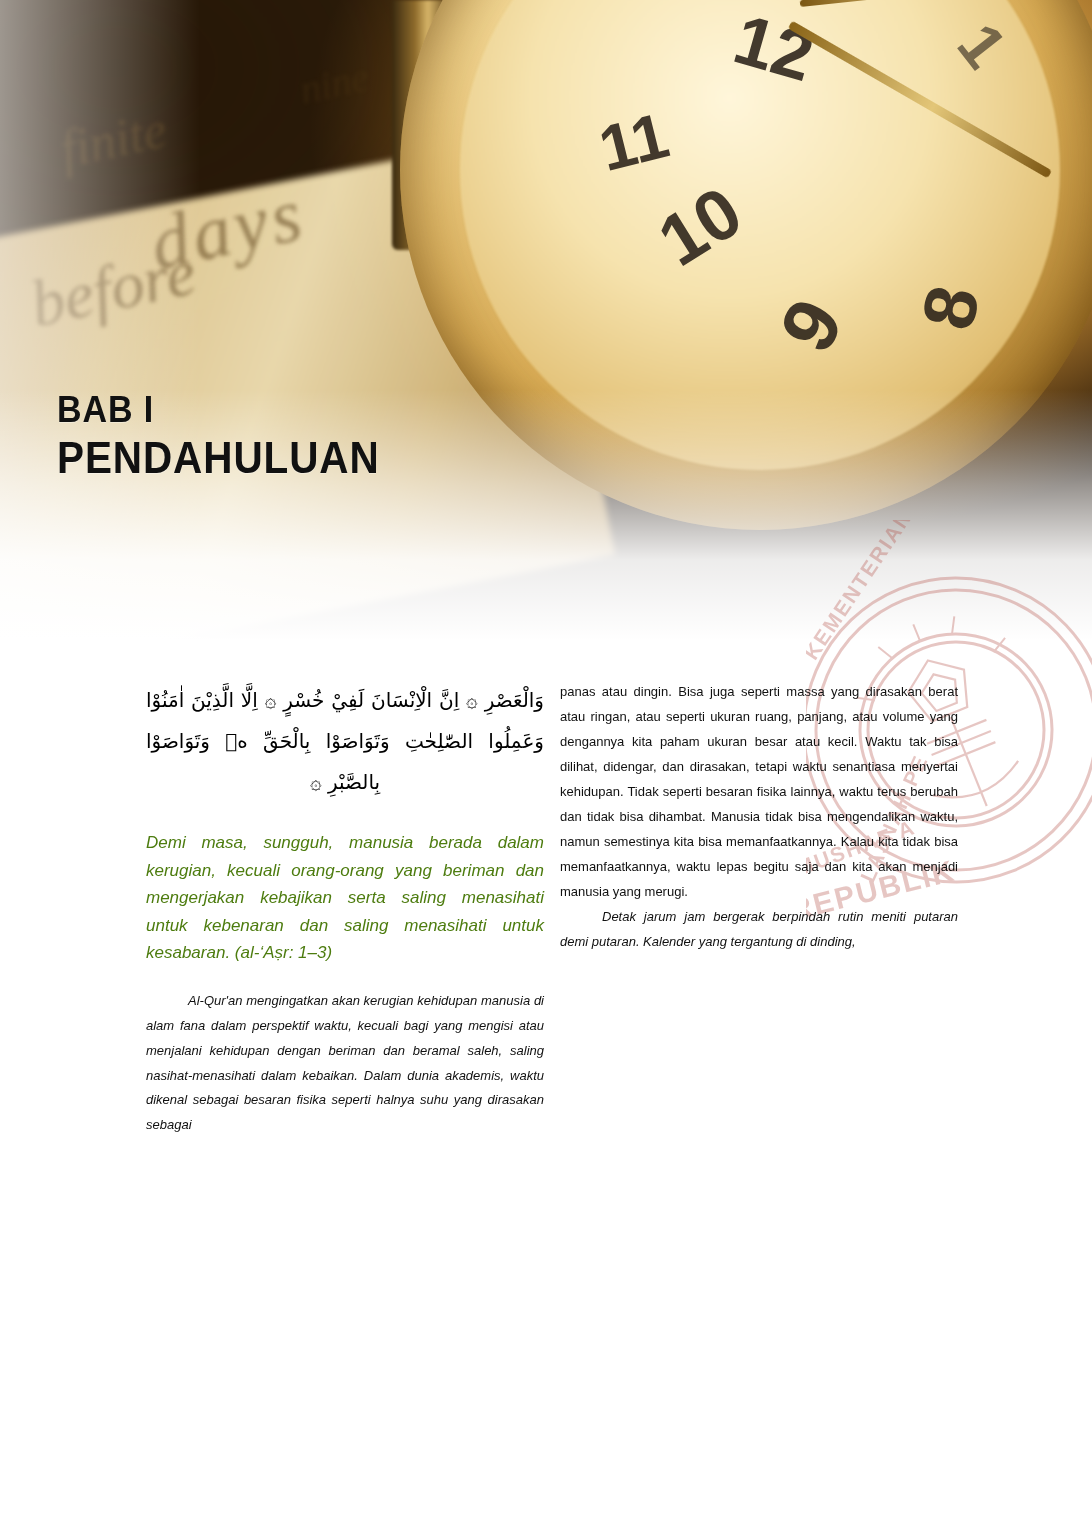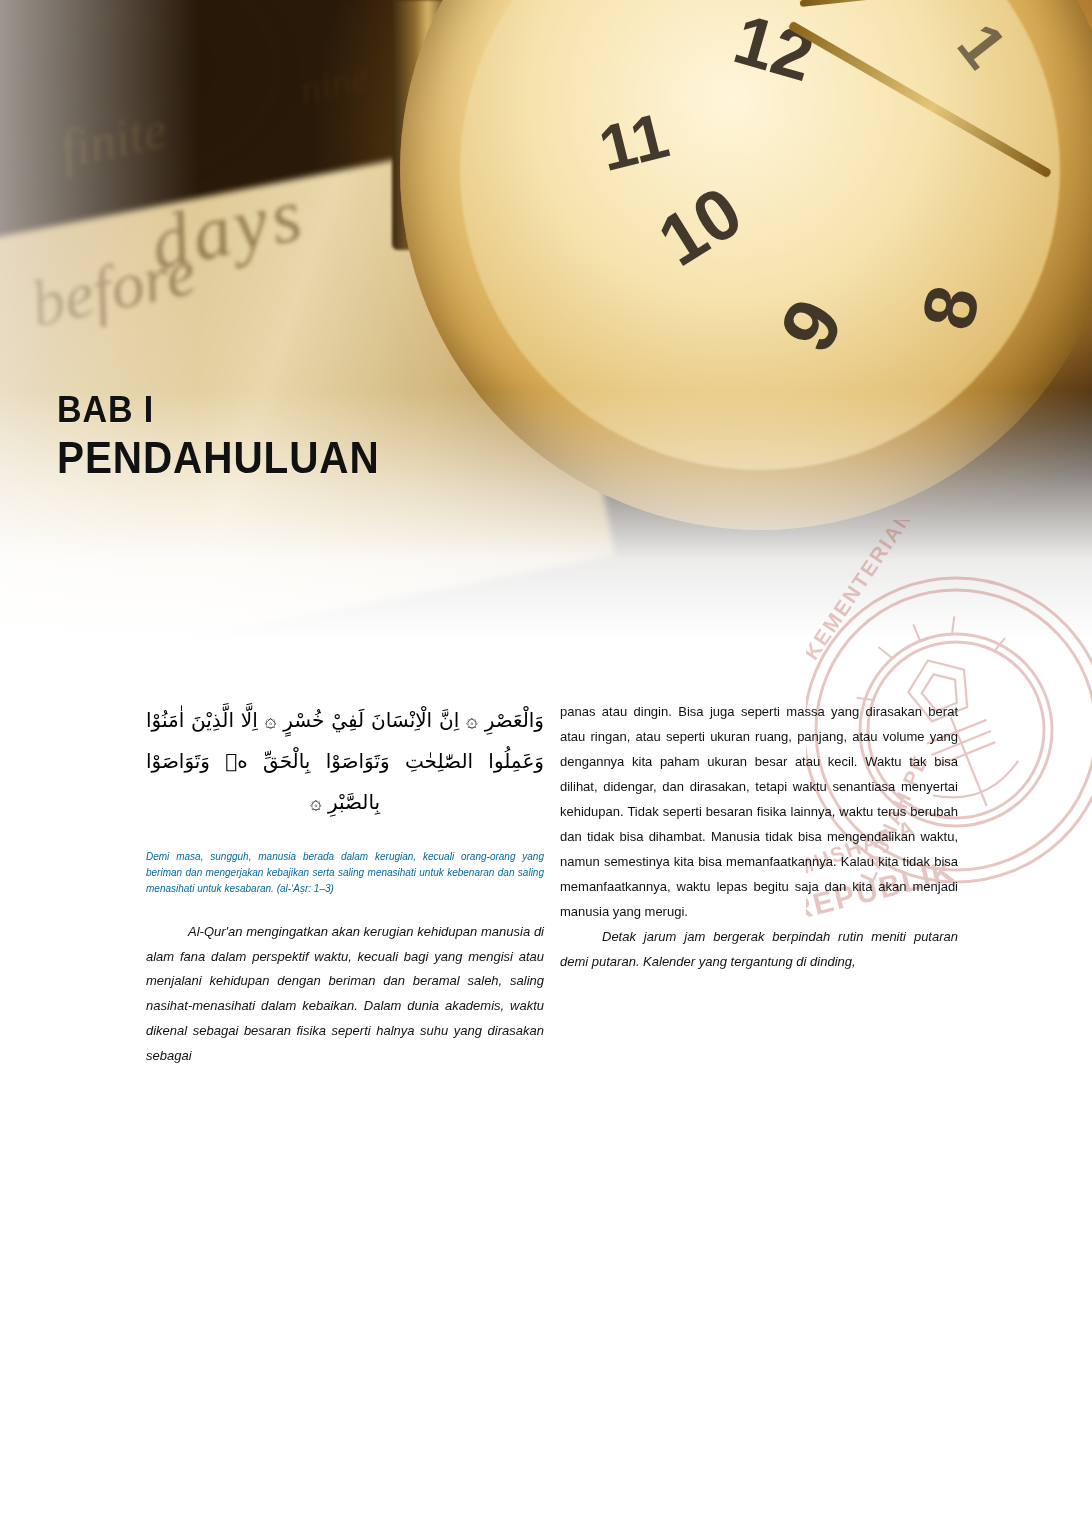--- a/index.html
+++ b/index.html
@@ -177,21 +177,21 @@
     width: 290px;
     height: 420px;
     pointer-events: none;
     opacity: .30;
   }
   .stamp svg { display: block; }
 
   
   .columns {
     position: absolute;
-    left: 0; top: 700px;
+    left: 0; top: 680px;
     width: 1092px;
     height: 720px;
   }
   .col {
     position: absolute;
     top: 0;
     width: 398px;
     font-family: "Liberation Sans", sans-serif;
     color: #111;
   }
@@ -204,24 +204,24 @@
     text-align-last: center;
     font-family: "DejaVu Sans", sans-serif;
     font-size: 20px;
     line-height: 2.05;
     color: #000;
     margin-bottom: 26px;
   }
   .terjemah {
     font-family: "Liberation Sans", sans-serif;
     font-style: italic;
-    font-size: 10px;
+    font-size: 17px;
     line-height: 1.62;
     text-align: justify;
-    color: #0369a1;
+    color: #4d7c0f;
     margin-bottom: 22px;
   }
   .para {
     font-size: 13px;
     line-height: 1.92;
     text-align: justify;
     margin: 0 0 0 0;
     color: #111;
   }
   .para.indent { text-indent: 42px; font-style: italic; }

